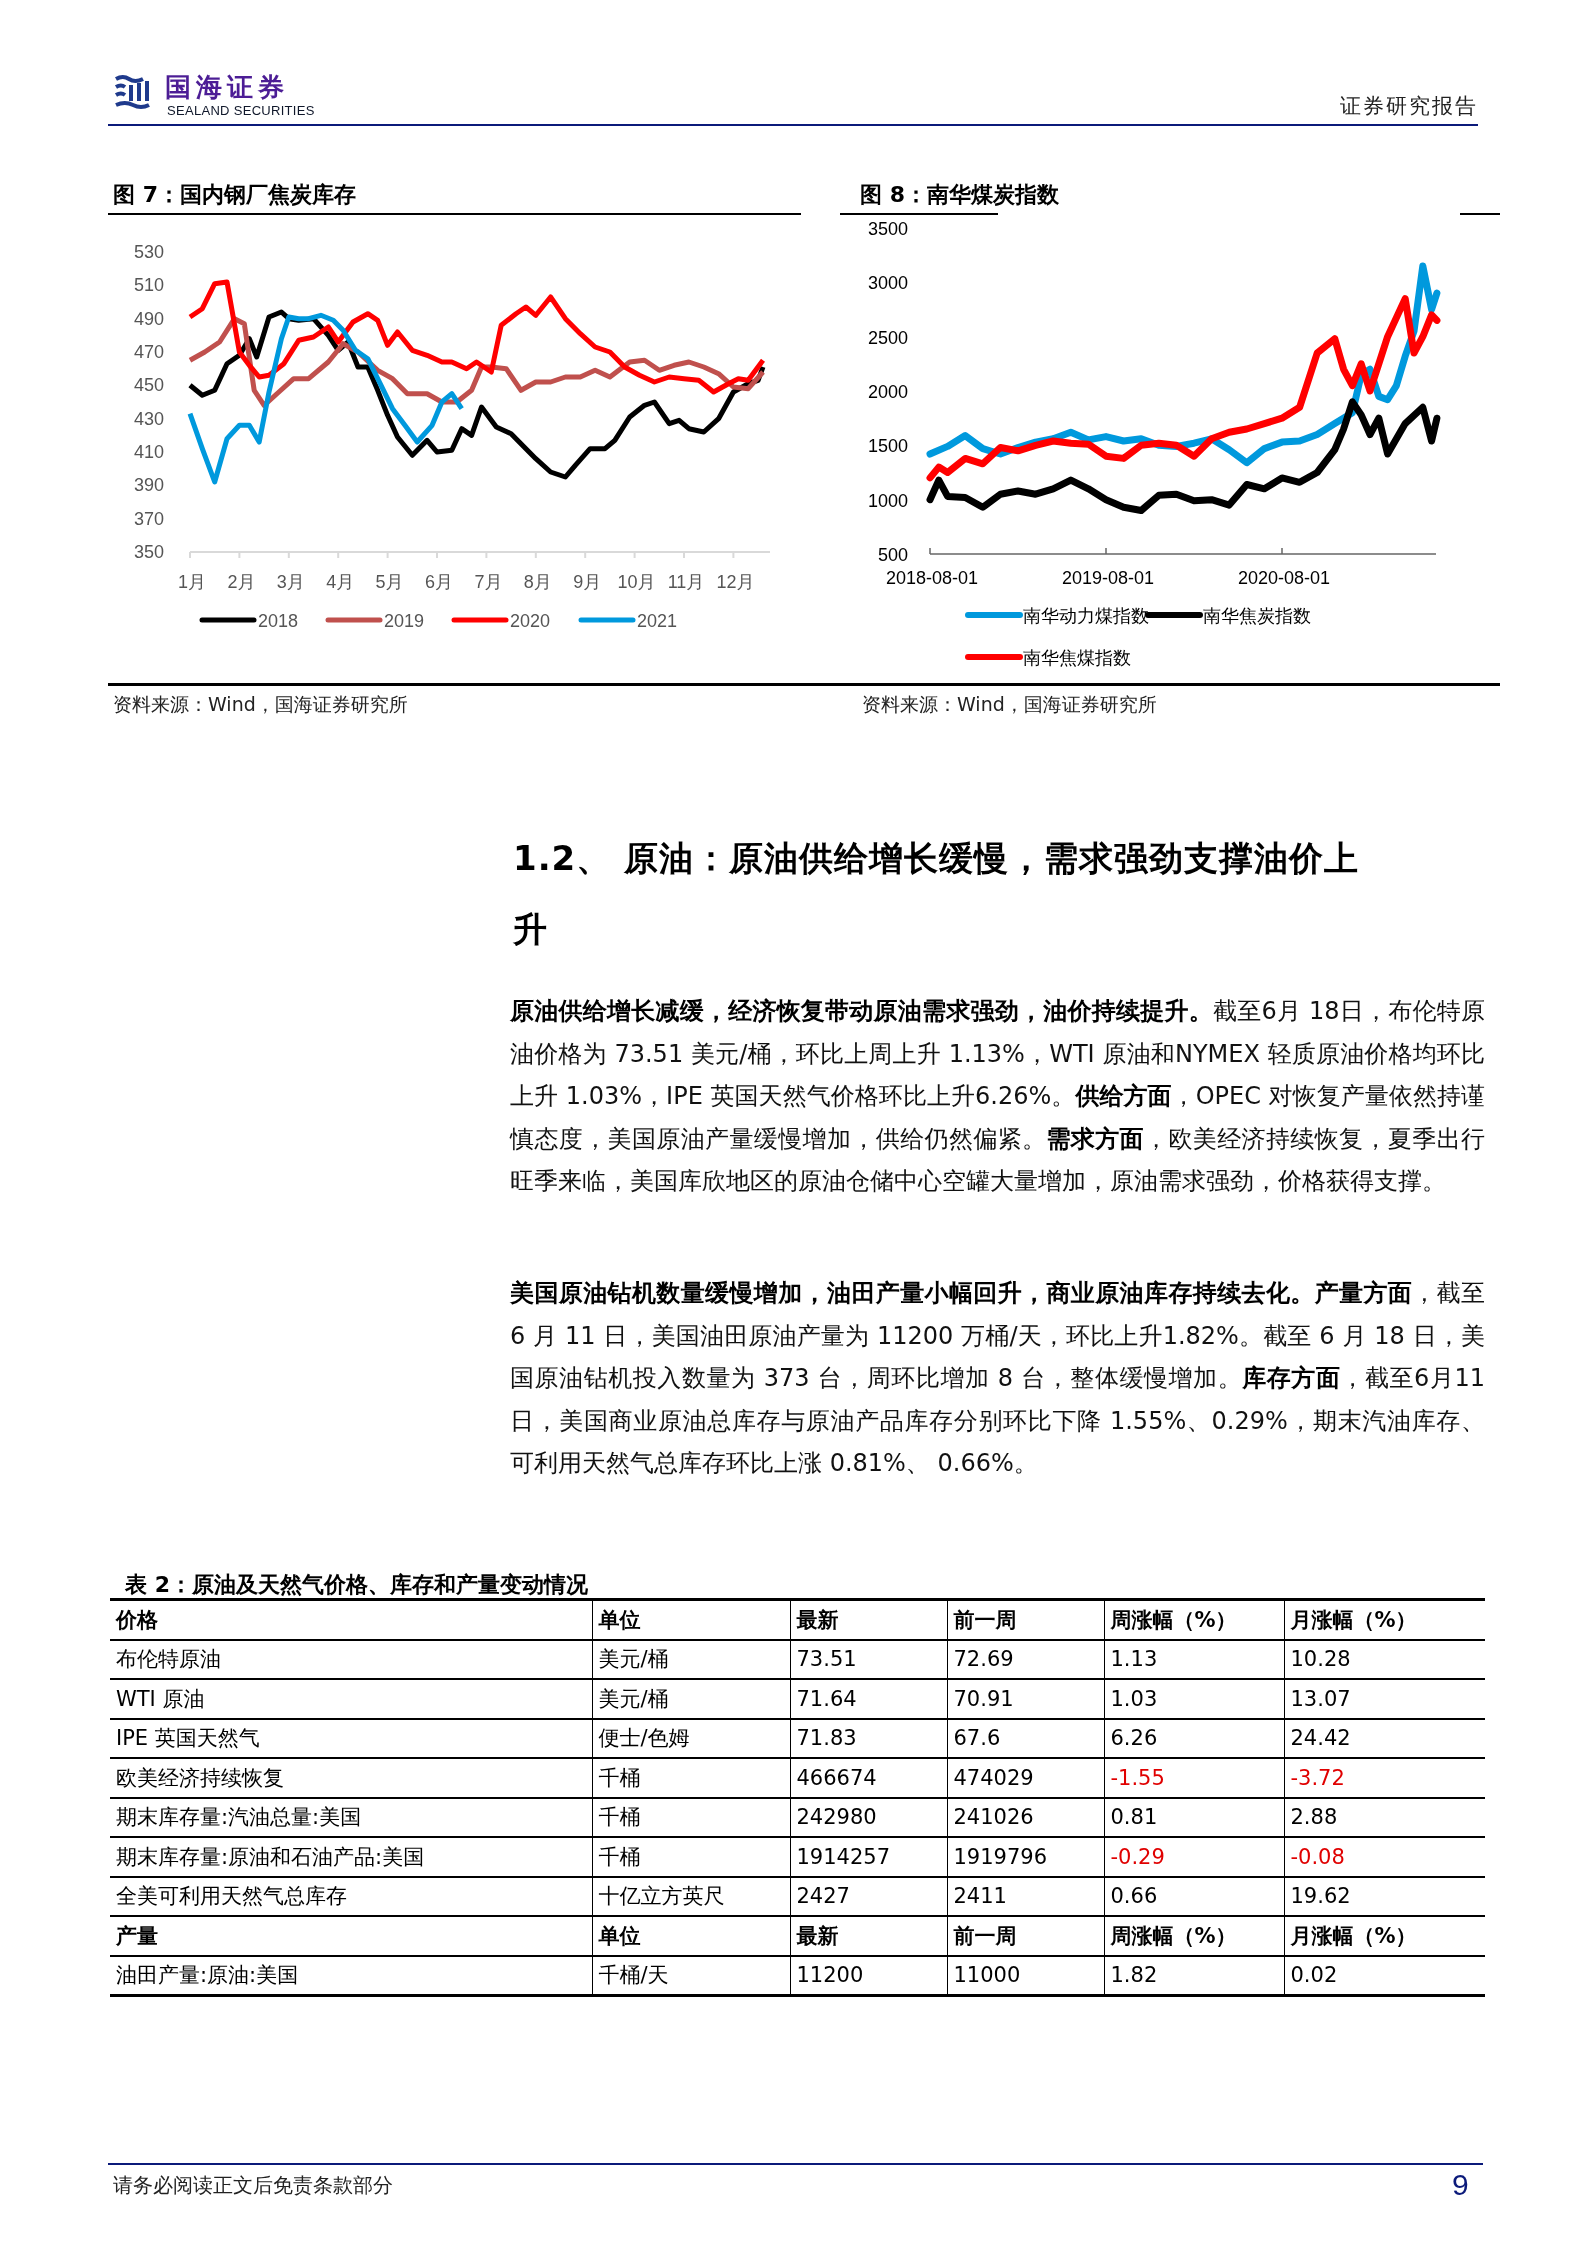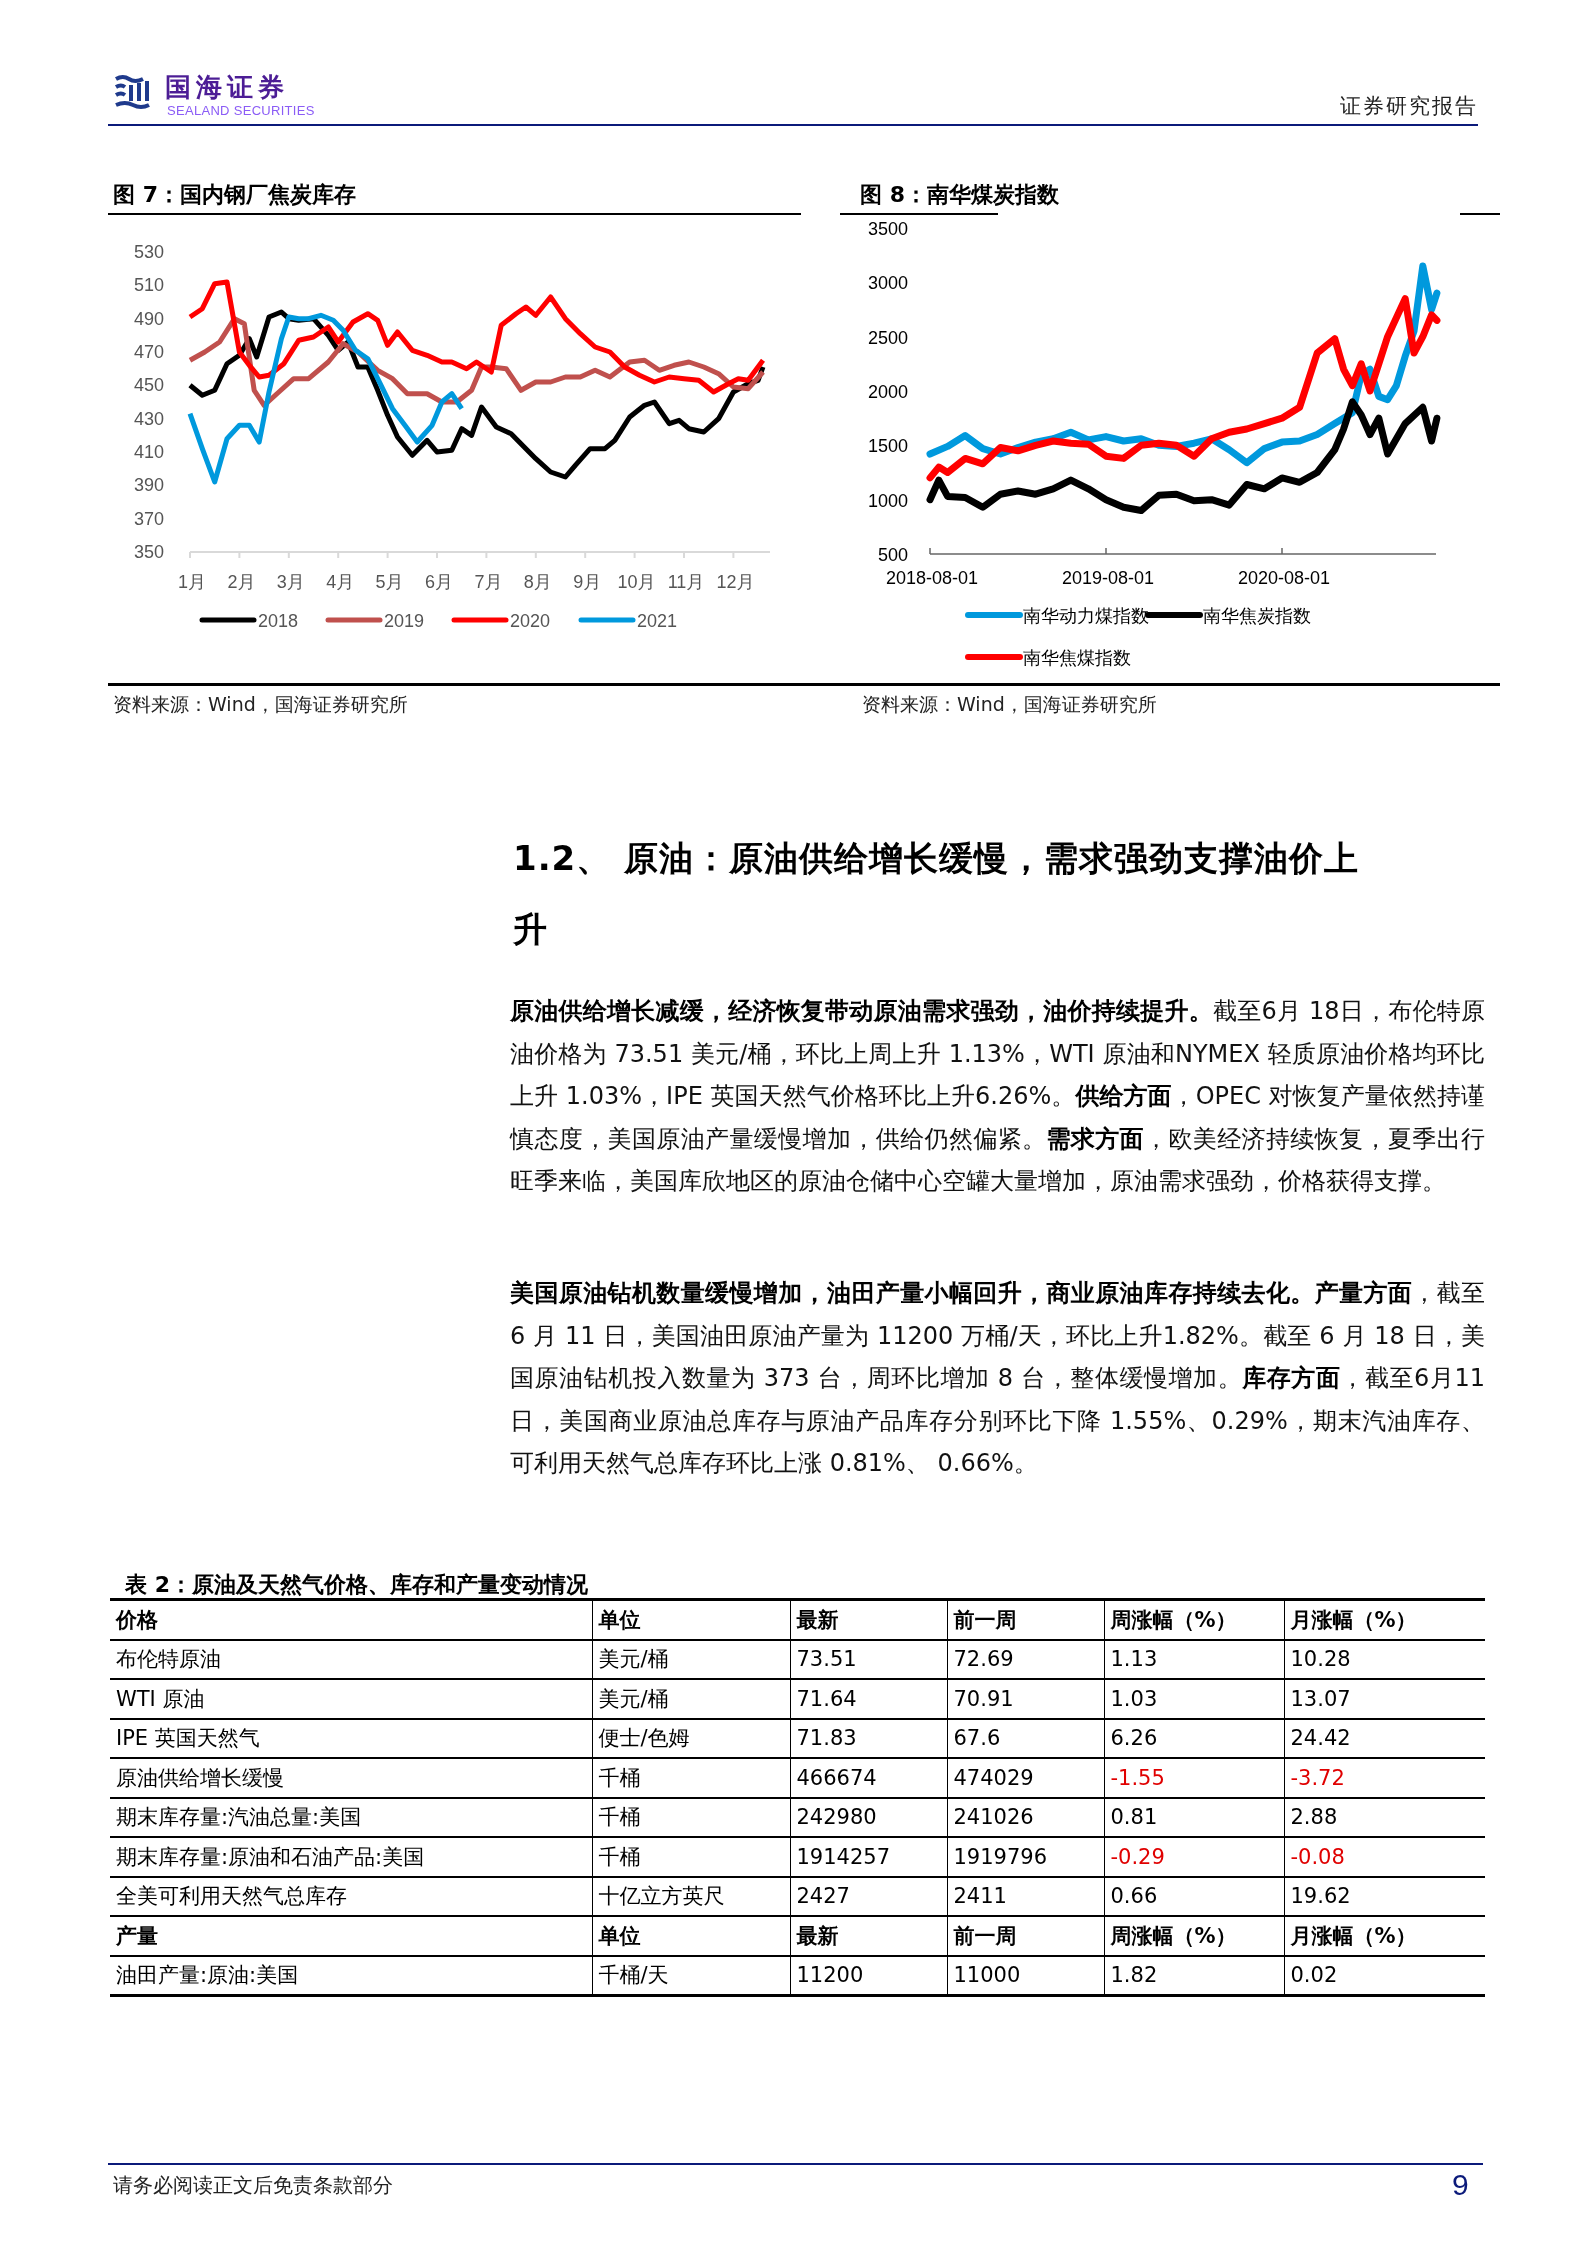--- a/index.html
+++ b/index.html
@@ -1,21 +1,21 @@
 <!DOCTYPE html>
 <html><head>
 <meta charset="utf-8">
 <style>
   html,body{margin:0;padding:0;background:#fff;}
   body{width:1586px;height:2244px;position:relative;font-family:"DejaVu Sans","Liberation Sans",sans-serif;color:#000;overflow:hidden;}
   .abs{position:absolute;}
   
   .logo-mark{left:113px;left:113px;top:73px;width:38px;height:38px;}
   .logo-cn{left:165px;top:70px;font-size:26px;font-weight:bold;color:#4c1d95;letter-spacing:5px;font-family:"DejaVu Sans",sans-serif;}
-  .logo-en{left:167px;top:103px;font-size:13px;color:#8b5cf6;font-family:"Liberation Sans",sans-serif;letter-spacing:0.3px;}
+  .logo-en{left:167px;top:103px;font-size:13px;color:#0f172a;font-family:"Liberation Sans",sans-serif;letter-spacing:0.3px;}
   .hdr-right{right:108px;top:92px;font-size:21px;font-family:"DejaVu Serif",serif;color:#222;letter-spacing:2px;}
   .hdr-line{left:108px;top:124px;width:1370px;height:2px;background:#0b1a7a;}
   
   .fig-title{font-size:22px;font-weight:bold;font-family:"DejaVu Sans",sans-serif;}
   .fig-rule{height:2px;background:#000;}
   .src{font-size:19px;font-family:"DejaVu Sans",sans-serif;color:#222;}
   .bottom-rule{height:3px;background:#000;}
   .axis-lbl{font-size:18px;font-family:"Liberation Sans",sans-serif;fill:#555;}
   .axis-lbl8{font-size:18px;font-family:"Liberation Sans",sans-serif;fill:#000;}
   .legend-txt{font-size:18px;font-family:"Liberation Sans",sans-serif;}
@@ -190,21 +190,21 @@
       </tr>
       <tr>
         <td>IPE 英国天然气</td>
         <td>便士/色姆</td>
         <td>71.83</td>
         <td>67.6</td>
         <td>6.26</td>
         <td>24.42</td>
       </tr>
       <tr>
-        <td>原油供给增长缓慢</td>
+        <td>欧美经济持续恢复</td>
         <td>千桶</td>
         <td>466674</td>
         <td>474029</td>
         <td class="neg">-1.55</td>
         <td class="neg">-3.72</td>
       </tr>
       <tr>
         <td>期末库存量:汽油总量:美国</td>
         <td>千桶</td>
         <td>242980</td>

